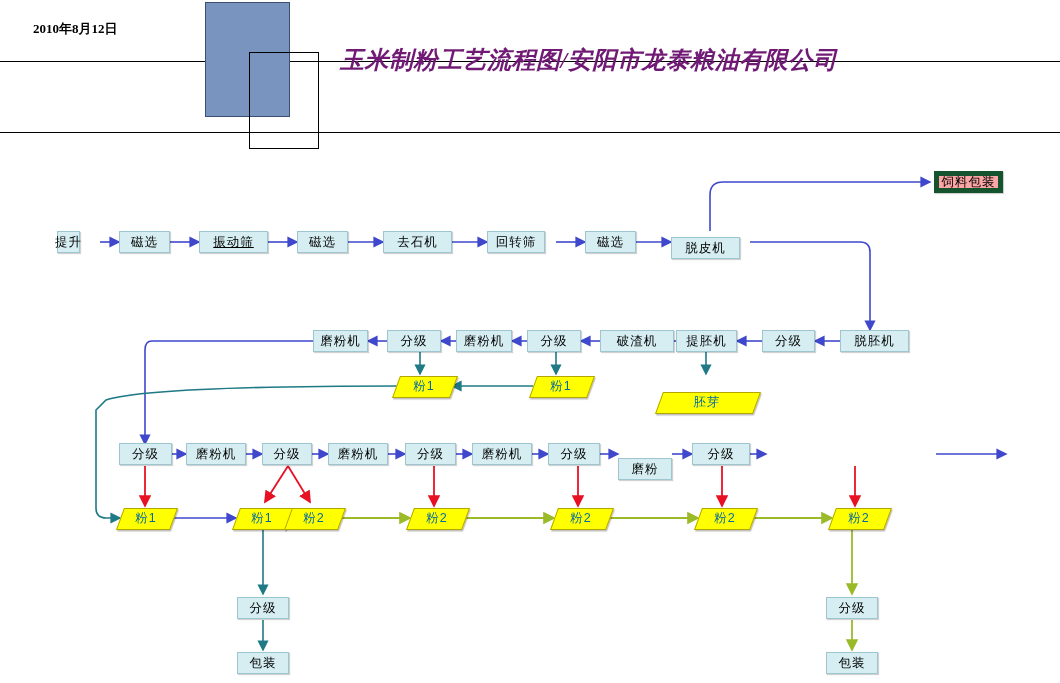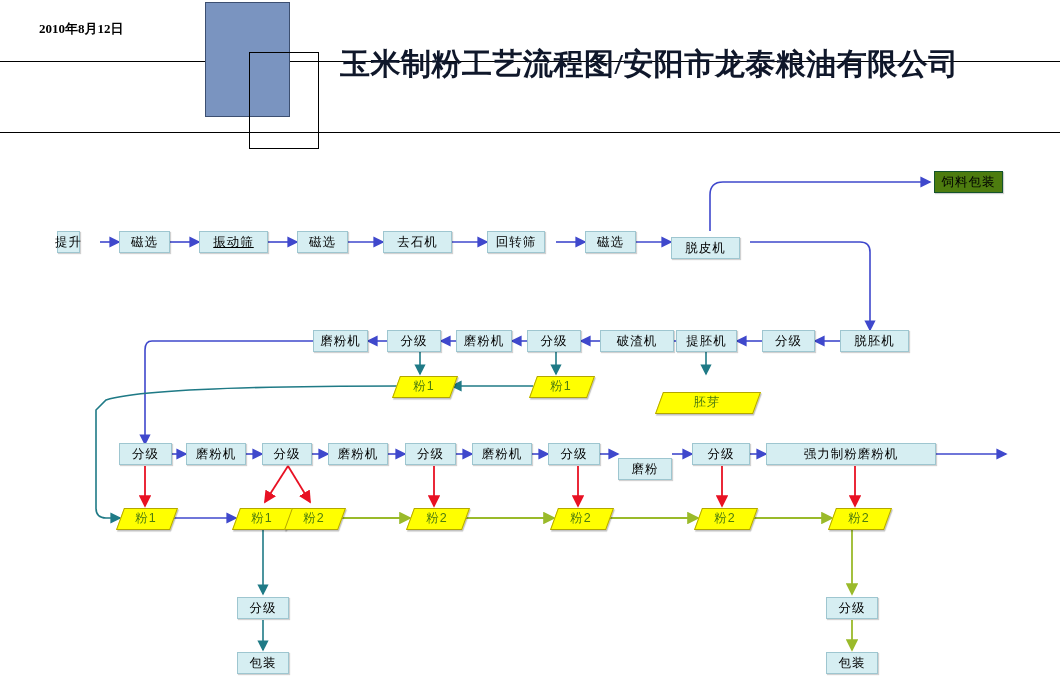--- a/index.html
+++ b/index.html
@@ -34,21 +34,20 @@
   }
   #date-label {
     position: absolute;
     left: 33px;
     top: 20px;
     font-family: "Liberation Serif", serif;
     font-weight: bold;
     font-size: 13px;
     color: #000000;
     white-space: nowrap;
-    margin-left: 6px;
   }
   #logo-square-filled {
     position: absolute;
     left: 205px;
     top: 2px;
     width: 85px;
     height: 115px;
     background: #7a94c0;
     border: 1px solid #3c4f71;
     box-sizing: border-box;
@@ -62,24 +61,25 @@
     border: 1px solid #000000;
     box-sizing: border-box;
     background: transparent;
   }
   #chart-title {
     position: absolute;
     left: 340px;
     top: 44px;
     font-family: "Liberation Serif", serif;
     font-weight: bold;
-    font-size: 30px;
-    color: #0f172a;
+    font-size: 24px;
+    color: #701a75;
     white-space: nowrap;
     letter-spacing: 0.5px;
+    font-style: italic;
   }
   
   #connectors {
     position: absolute;
     left: 0;
     top: 0;
     width: 1060px;
     height: 683px;
     pointer-events: none;
   }
@@ -96,22 +96,22 @@
     white-space: nowrap;
     letter-spacing: 1px;
   }
   .node.proc {
     background: #d6eef2;
     border: 1px solid #9ec6d0;
     height: 22px;
     box-shadow: 1px 1px 1px rgba(0,0,0,0.18);
   }
   .node.feed {
-    background: #4d7c0f;
-    border: 1px solid #14532d;
+    background: #fca5a5;
+    border: 5px solid #14532d;
     height: 22px;
     box-shadow: 1px 1px 1px rgba(0,0,0,0.18);
   }
   
   .para {
     position: absolute;
     height: 20px;
     box-sizing: border-box;
   }
   .para .shape {
@@ -128,21 +128,21 @@
   .para .txt {
     position: absolute;
     left: 0;
     top: 0;
     width: 100%;
     height: 100%;
     display: flex;
     align-items: center;
     justify-content: center;
     font-size: 12.5px;
-    color: #4d7c0f;
+    color: #0369a1;
     letter-spacing: 1px;
   }
 </style>
 </head>
 <body>
 
 <div id="page">
 
   <div id="header-rule"></div>
   <div id="header-rule2"></div>
@@ -281,21 +281,20 @@
 
   <div class="node proc" style="left:119px; top:443px; width:53px;">分级</div>
   <div class="node proc" style="left:186px; top:443px; width:60px;">磨粉机</div>
   <div class="node proc" style="left:262px; top:443px; width:50px;">分级</div>
   <div class="node proc" style="left:328px; top:443px; width:60px;">磨粉机</div>
   <div class="node proc" style="left:405px; top:443px; width:51px;">分级</div>
   <div class="node proc" style="left:472px; top:443px; width:60px;">磨粉机</div>
   <div class="node proc" style="left:548px; top:443px; width:52px;">分级</div>
   <div class="node proc" style="left:618px; top:443px; width:54px;margin-top:15px;">磨粉</div>
   <div class="node proc" style="left:692px; top:443px; width:58px;">分级</div>
-  <div class="node proc" style="left:766px; top:443px; width:170px;">强力制粉磨粉机</div>
 
   <div class="para" style="left:120px; top:508px; width:52px;">
     <div class="shape"></div>
     <div class="txt">粉1</div>
   </div>
   <div class="para" style="left:236px; top:508px; width:52px;">
     <div class="shape"></div>
     <div class="txt">粉1</div>
   </div>
   <div class="para" style="left:288px; top:508px; width:52px;">

